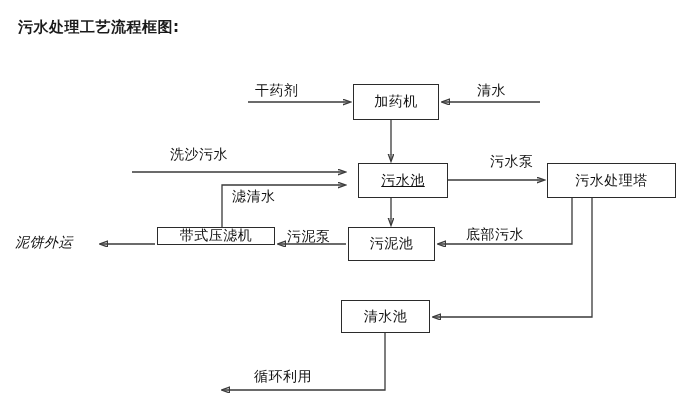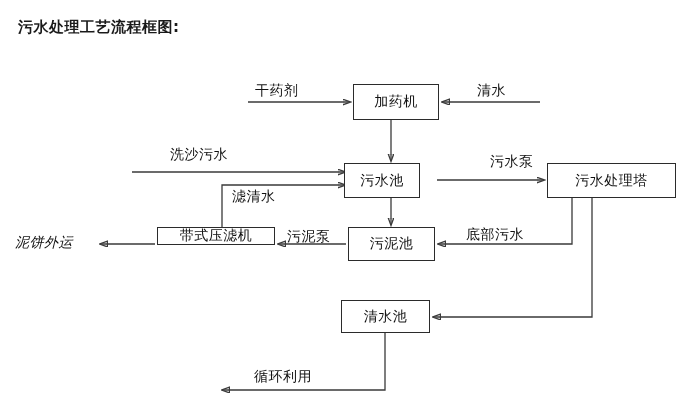--- a/index.html
+++ b/index.html
@@ -106,21 +106,21 @@
 
     <line x1="155" y1="244" x2="100" y2="244" marker-end="url(#arrow)"></line>
 
     <polyline points="592,198 592,317 433,317" marker-end="url(#arrow)"></polyline>
 
     <polyline points="385,333 385,390 222,390" marker-end="url(#arrow)"></polyline>
   </svg>
 
   <div class="node" style="left:353px; top:84px; width:86px; height:36px;">加药机</div>
 
-  <div class="node" style="left:344px; top:163px; width:76px; height:35px;">污水池</div>
+  <div class="node" style="left:358px; top:163px; width:90px; height:35px;text-decoration:underline;">污水池</div>
 
   <div class="node" style="left:547px; top:163px; width:129px; height:35px;">污水处理塔</div>
 
   <div class="node" style="left:157px; top:227px; width:118px; height:18px;">带式压滤机</div>
 
   <div class="node" style="left:341px; top:300px; width:89px; height:33px;">清水池</div>
 
   <div class="node" style="left:348px; top:227px; width:87px; height:34px;">污泥池</div>
 
   <div class="edge-label" style="left:255px; top:82px;">干药剂</div>

